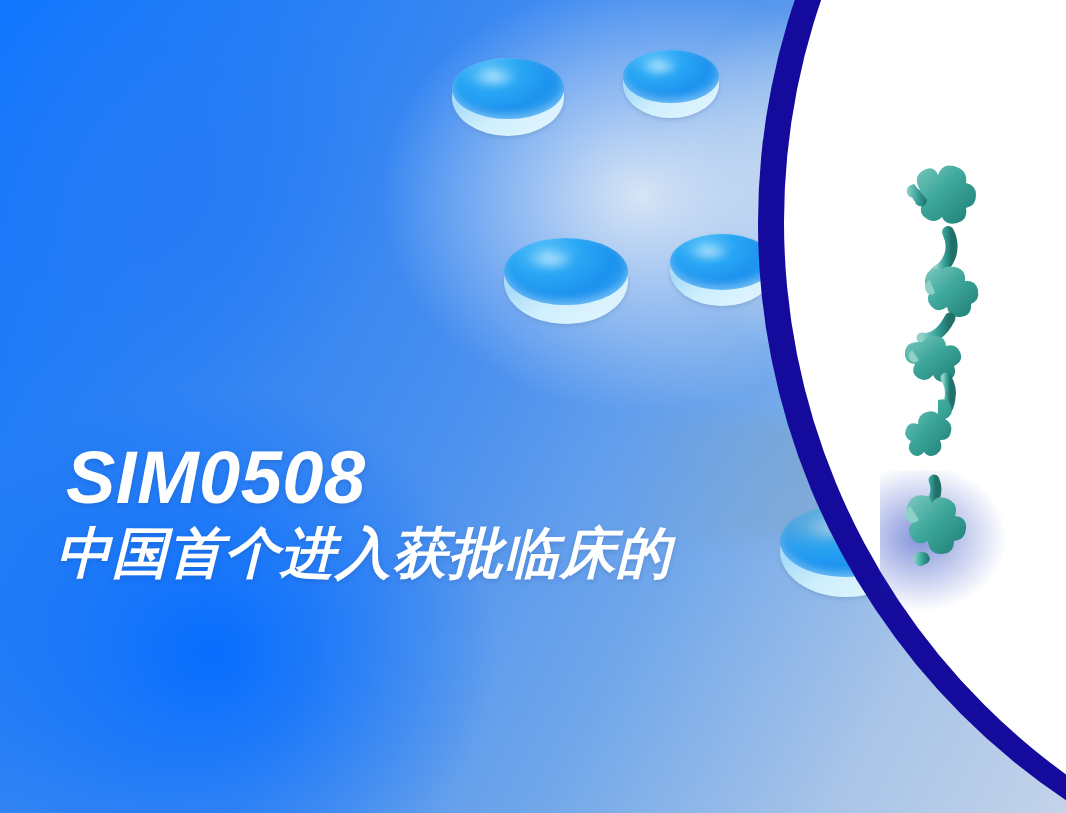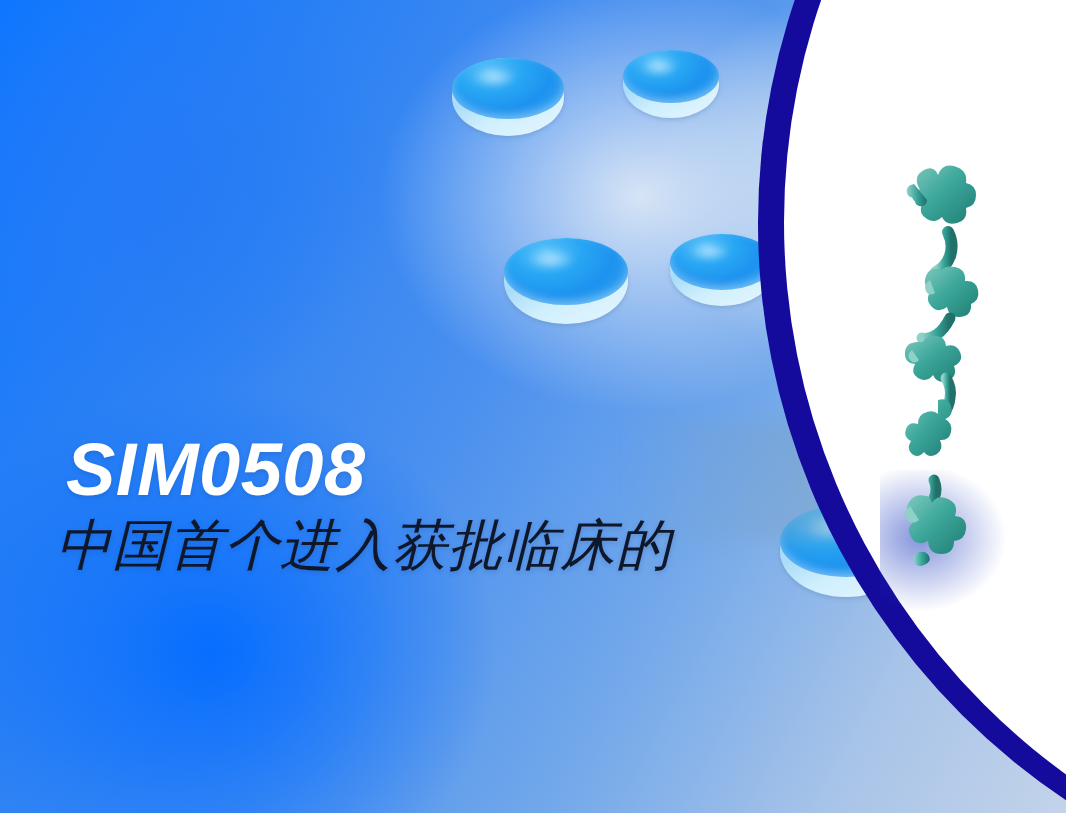--- a/index.html
+++ b/index.html
@@ -125,29 +125,29 @@
     width:800px;
   }
   .headline{
     display:block;
     color:#ffffff;
     font-size:74px;
     font-weight:700;
     font-style:italic;
     letter-spacing:.5px;
     line-height:.92;
-    margin:0 0 12px 10px;
+    margin:8px 0 12px 10px;
     text-shadow:0 2px 5px rgba(20,60,130,.22);
     white-space:nowrap;
   }
   .subline{
     display:block;
-    color:#0f172a;
+    color:#ffffff;
     font-size:55px;
-    font-weight:400;
+    font-weight:700;
     font-style:italic;
     line-height:1.08;
     letter-spacing:1px;
     margin:8px 0 2px 0;
     text-shadow:0 2px 5px rgba(20,60,130,.22);
     white-space:nowrap;
   }
   .subline.l2{margin-left:2px;}
 </style>
 </head>

